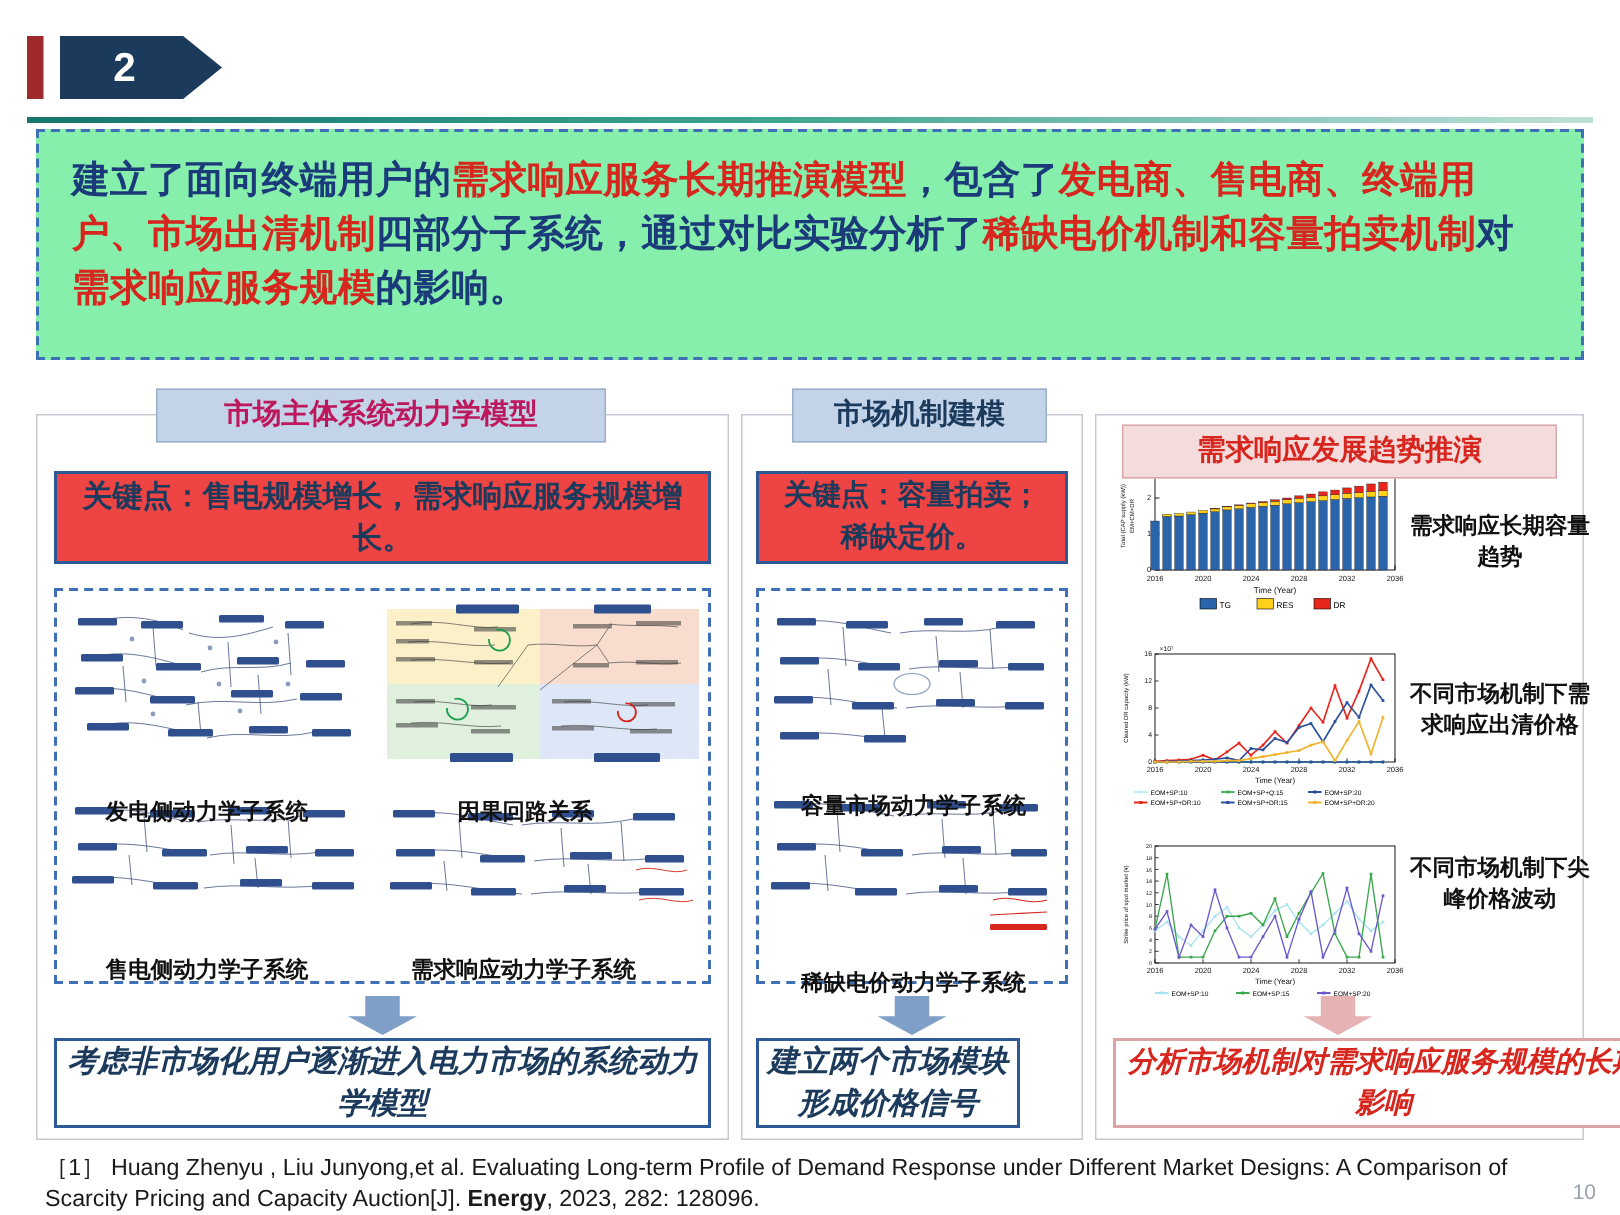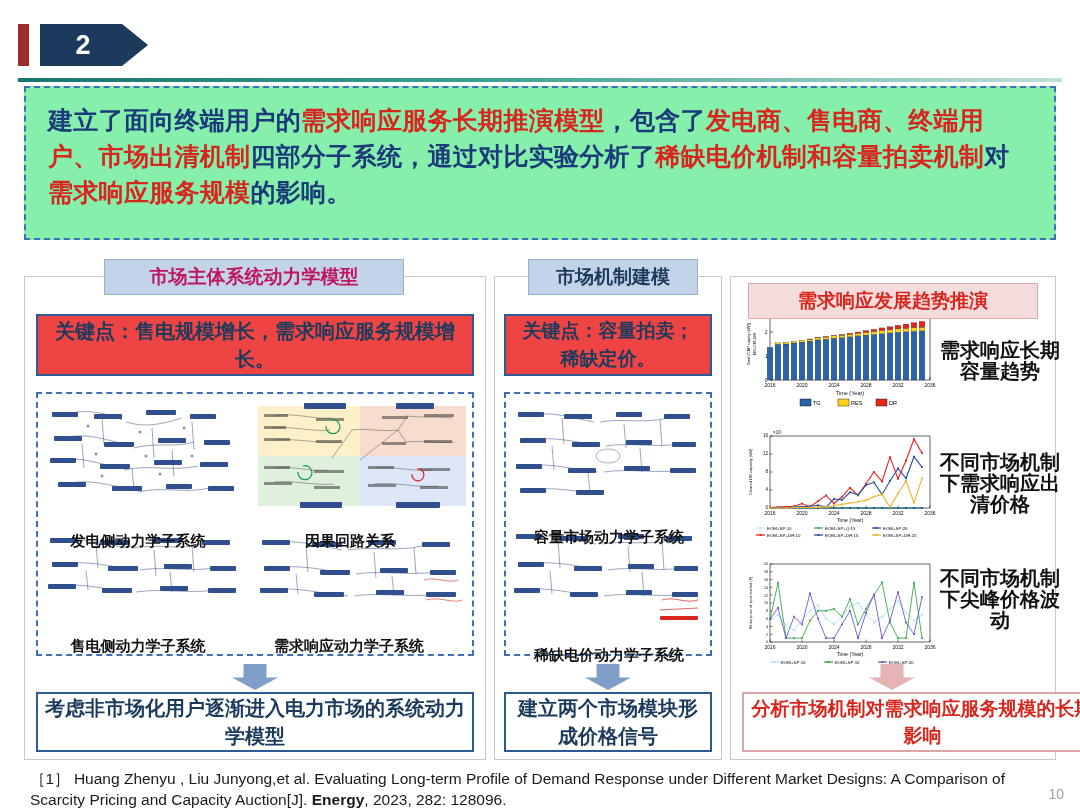--- a/index.html
+++ b/index.html
@@ -105,34 +105,35 @@
     clip-path: polygon(25% 0, 75% 0, 75% 52%, 100% 52%, 50% 100%, 0 52%, 25% 52%);
   }
   .down-arrow.pink { background: #e5b3b3; }
 
   
   .concl {
     position: absolute; border: 2px solid #2d5a96; background: #fff;
     text-align: center; font-weight: bold; color: #1b3a5c;
     display: flex; align-items: center; justify-content: center;
     padding: 2px 6px;
+    font-style: italic;
   }
   #concl-left { left: 36px; top: 692px; width: 438px; height: 60px; font-size: 20px; line-height: 28px; }
-  #concl-mid  { left: 504px; top: 692px; width: 208px; height: 60px; font-size: 20px; line-height: 28px; }
+  #concl-mid  { left: 504px; top: 692px; width: 176px; height: 60px; font-size: 20px; line-height: 28px; }
   #concl-right{ left: 742px; top: 692px; width: 361px; height: 60px; font-size: 19px; line-height: 27px;
                 border-color: #dba5a5; color: #d7261e; }
 
   
   .chart-wrap { position: absolute; }
   #chart1-wrap { left: 742px; top: 292px; width: 195px; height: 125px; }
   #chart2-wrap { left: 742px; top: 422px; width: 195px; height: 128px; }
   #chart3-wrap { left: 742px; top: 554px; width: 195px; height: 128px; }
 
   .chart-note {
-    position: absolute; font-size: 20px; font-weight: bold; color: #111;
+    position: absolute; font-size: 15px; font-weight: bold; color: #111;
     text-align: center; line-height: 21px; width: 124px;
   }
   #note1 { left: 938px; top: 340px; }
   #note2 { left: 938px; top: 452px; }
   #note3 { left: 938px; top: 568px; }
 
   
   #footer {
     position: absolute; left: 30px; top: 768px; width: 990px;
     font-size: 15.5px; line-height: 21px; color: #1a1a1a;

